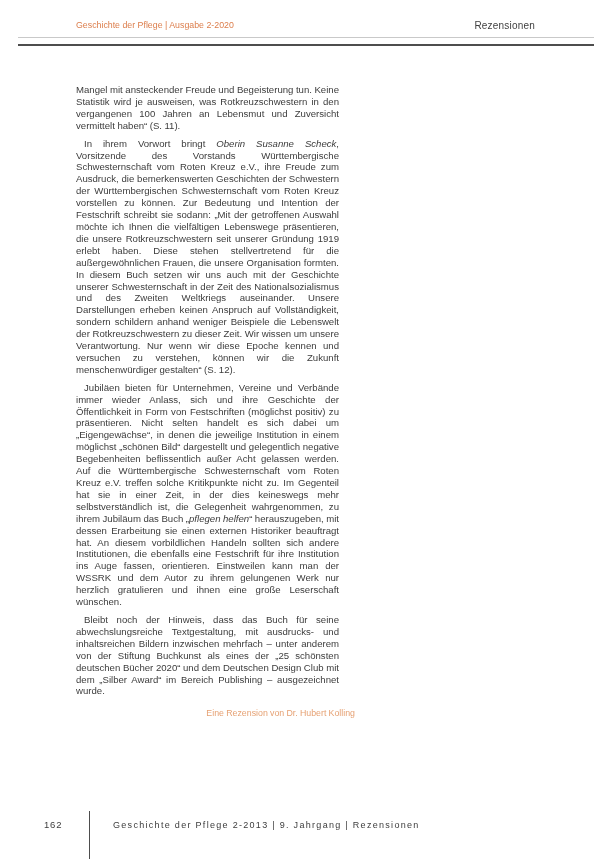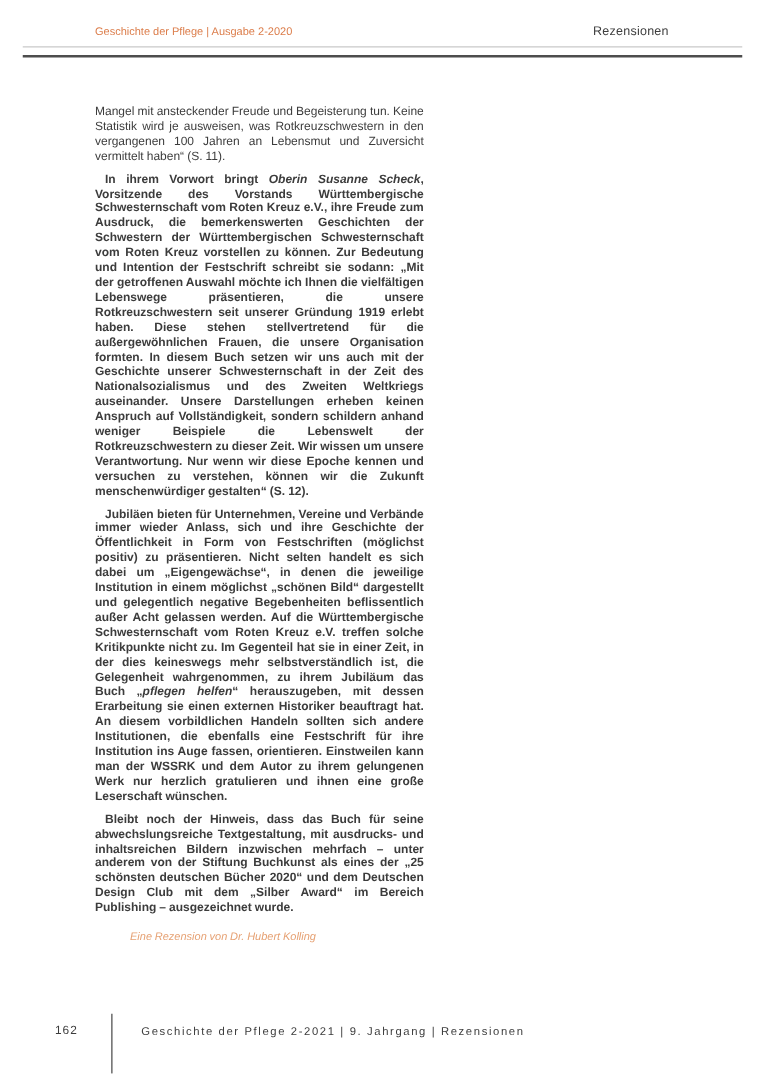--- a/index.html
+++ b/index.html
@@ -19,26 +19,26 @@
   .rule-light{position:absolute;left:0;right:0;top:37px;height:1px;background:var(--rule-light);}
   .rule-dark{position:absolute;left:0;right:0;top:44px;height:2px;background:var(--rule-dark);}
 
   .article{
     position:absolute;left:58px;top:84px;width:279px;
     color:var(--ink);font-size:9.6px;line-height:11.9px;
     text-align:justify;text-justify:inter-word;
     hyphens:auto;-webkit-hyphens:auto;word-spacing:-0.2px;
   }
   .article p{margin:0 16px 6px 0;}
-  .article p.indent{text-indent:8px;font-weight:bold;}
+  .article p.indent{text-indent:8px;}
   .article em{font-style:italic;}
 
   .reviewer{
-    margin-top:11px;text-align:left;
-    color:var(--accent-light);font-style:italic;font-size:8.8px;
+    margin-top:11px;text-align:right;
+    color:var(--accent-light);font-size:8.8px;
     text-indent:28px;
   }
 
   .footer-num{
     position:absolute;left:26px;top:819px;width:32px;text-align:left;
     font-size:9.5px;color:var(--ink);letter-spacing:.8px;
   }
   .footer-rule{position:absolute;left:71px;top:811px;bottom:0;width:1px;background:var(--rule-dark);}
   .footer-text{
     position:absolute;left:95px;top:820px;
@@ -64,15 +64,15 @@
         <p class="indent"><span>Jubiläen bieten für Unternehmen, Vereine und Verbände immer wieder Anlass, sich und ihre Geschichte der Öffentlichkeit in Form von Festschriften (möglichst positiv) zu präsentieren. Nicht selten handelt es sich dabei um „Eigengewächse“, in denen die jeweilige Institution in einem möglichst „schönen Bild“ dargestellt und gelegentlich negative Begebenheiten beflissentlich außer Acht gelassen werden. Auf die Württembergische Schwesternschaft vom Roten Kreuz e.V. treffen solche Kritikpunkte nicht zu. Im Gegenteil hat sie in einer Zeit, in der dies keineswegs mehr selbstverständlich ist, die Gelegenheit wahrgenommen, zu ihrem Jubiläum das Buch „</span><em>pflegen helfen</em><span>“ herauszugeben, mit dessen Erarbeitung sie einen externen Historiker beauftragt hat. An diesem vorbildlichen Handeln sollten sich andere Institutionen, die ebenfalls eine Festschrift für ihre Institution ins Auge fassen, orientieren. Einstweilen kann man der WSSRK und dem Autor zu ihrem gelungenen Werk nur herzlich gratulieren und ihnen eine große Leserschaft wünschen.</span></p>
         <p class="indent"><span>Bleibt noch der Hinweis, dass das Buch für seine abwechslungsreiche Textgestaltung, mit ausdrucks- und inhaltsreichen Bildern inzwischen mehrfach – unter anderem von der Stiftung Buchkunst als eines der „25 schönsten deutschen Bücher 2020“ und dem Deutschen Design Club mit dem „Silber Award“ im Bereich Publishing – ausgezeichnet wurde.</span></p>
       </div>
     <div class="reviewer">Eine Rezension von Dr. Hubert Kolling</div>
   </div>
 
   <span class="footer-num">162</span>
 
   <div class="footer-rule"></div>
 
-  <span class="footer-text">Geschichte der Pflege 2-2021 | 9. Jahrgang | Rezensionen</span>
+  <span class="footer-text">Geschichte der Pflege 2-2013 | 9. Jahrgang | Rezensionen</span>
 
 </div>
 
 </body></html>

